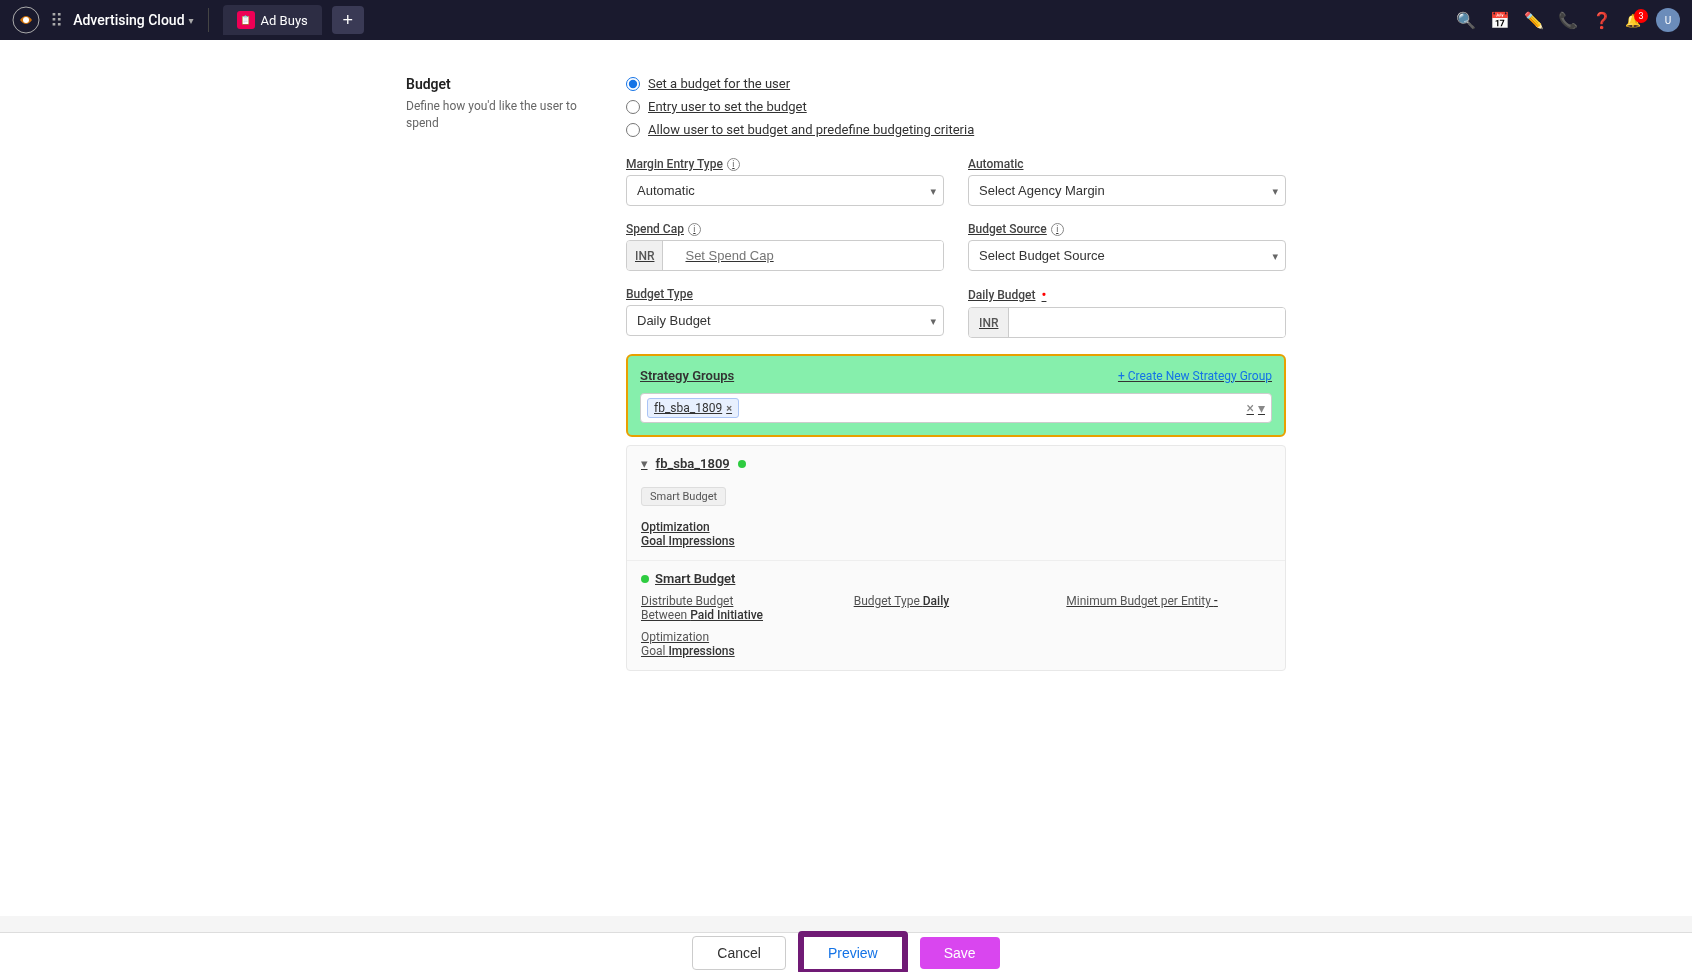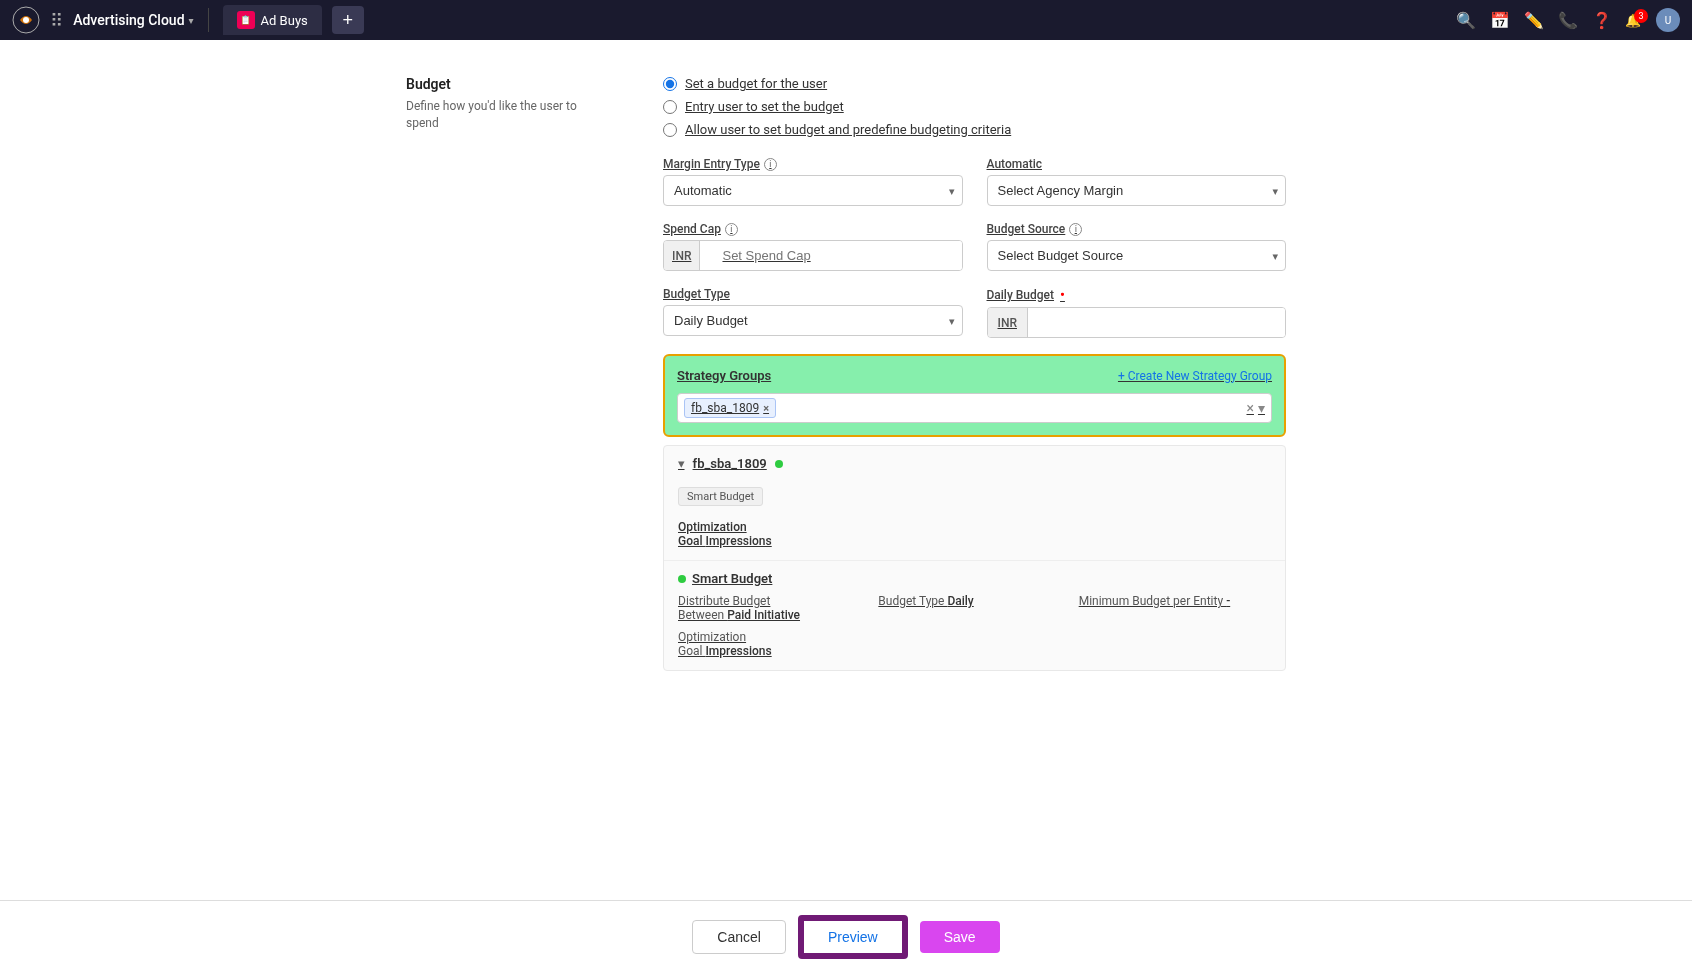--- a/index.html
+++ b/index.html
@@ -18,21 +18,21 @@
     .topnav-tab-icon { width: 18px; height: 18px; background: #e05; border-radius: 3px; display: inline-flex; align-items: center; justify-content: center; color: #fff; font-size: 9px; }
     .topnav-add { width: 32px; height: 28px; background: #3a3a55; border: none; color: #fff; font-size: 18px; border-radius: 4px; cursor: pointer; display: flex; align-items: center; justify-content: center; }
     .topnav-right { margin-left: auto; display: flex; align-items: center; gap: 14px; color: #ccc; }
     .topnav-right-icon { font-size: 16px; cursor: pointer; }
     .notification-badge { position: relative; }
     .badge { position: absolute; top: -4px; right: -6px; background: red; color: #fff; font-size: 9px; border-radius: 50%; width: 14px; height: 14px; display: flex; align-items: center; justify-content: center; }
     .avatar { width: 24px; height: 24px; border-radius: 50%; background: #6b8cba; display: flex; align-items: center; justify-content: center; color: #fff; font-size: 10px; }
 
     
     .main-content { background: #fff; min-height: calc(972px - 40px - 56px); padding: 36px 0 0; }
-    .form-section { display: flex; gap: 57px; max-width: 960px; margin: 0 auto; padding: 0 40px; }
+    .form-section { display: flex; gap: 20px; max-width: 960px; margin: 0 auto; padding: 0 40px; }
     .section-label { width: 200px; flex-shrink: 0; }
     .section-label h3 { font-size: 14px; font-weight: 600; color: #222; margin-bottom: 6px; }
     .section-label p { font-size: 12px; color: #666; line-height: 1.4; }
     .section-fields { flex: 1; text-decoration: underline; }
 
     
     .radio-group { margin-bottom: 20px; }
     .radio-item { display: flex; align-items: center; gap: 8px; margin-bottom: 8px; cursor: pointer; }
     .radio-item input[type=radio] { accent-color: #1473e6; width: 14px; height: 14px; }
 
@@ -83,21 +83,21 @@
     .optimization-row { font-size: 12px; color: #555; margin-top: 6px; }
     .optimization-row span { color: #333; font-weight: 500; }
 
     .smart-budget-section { padding: 10px 14px 12px; border-top: 1px solid #eee; }
     .smart-budget-title { display: flex; align-items: center; gap: 6px; font-size: 13px; font-weight: 600; color: #333; margin-bottom: 8px; }
     .smart-budget-grid { display: grid; grid-template-columns: 1fr 1fr 1fr; gap: 8px; font-size: 12px; color: #555; }
     .smart-budget-grid .key { color: #555; }
     .smart-budget-grid .val { color: #333; font-weight: 500; }
 
     
-    .bottom-bar { position: fixed; bottom: 0; left: 0; right: 0; background: #fff; border-top: 1px solid #ddd; height: 72px; display: flex; align-items: center; justify-content: center; gap: 12px; }
+    .bottom-bar { position: fixed; bottom: 0; left: 0; right: 0; background: #fff; border-top: 1px solid #ddd; height: 40px; display: flex; align-items: center; justify-content: center; gap: 12px; }
     .btn-cancel { padding: 8px 24px; border: 1px solid #ccc; background: #fff; border-radius: 4px; font-size: 14px; cursor: pointer; color: #333; }
     .btn-preview { padding: 8px 24px; border: 6px solid #701a75; background: #fff; border-radius: 4px; font-size: 14px; cursor: pointer; color: #1473e6; }
     .btn-save { padding: 8px 24px; border: none; background: #d946ef; border-radius: 4px; font-size: 14px; cursor: pointer; color: #fff; font-weight: 500; }
 
     .chevron-down::after { content: '▾'; }
   </style>
 </head>
 <body>
 
 <nav class="topnav">

